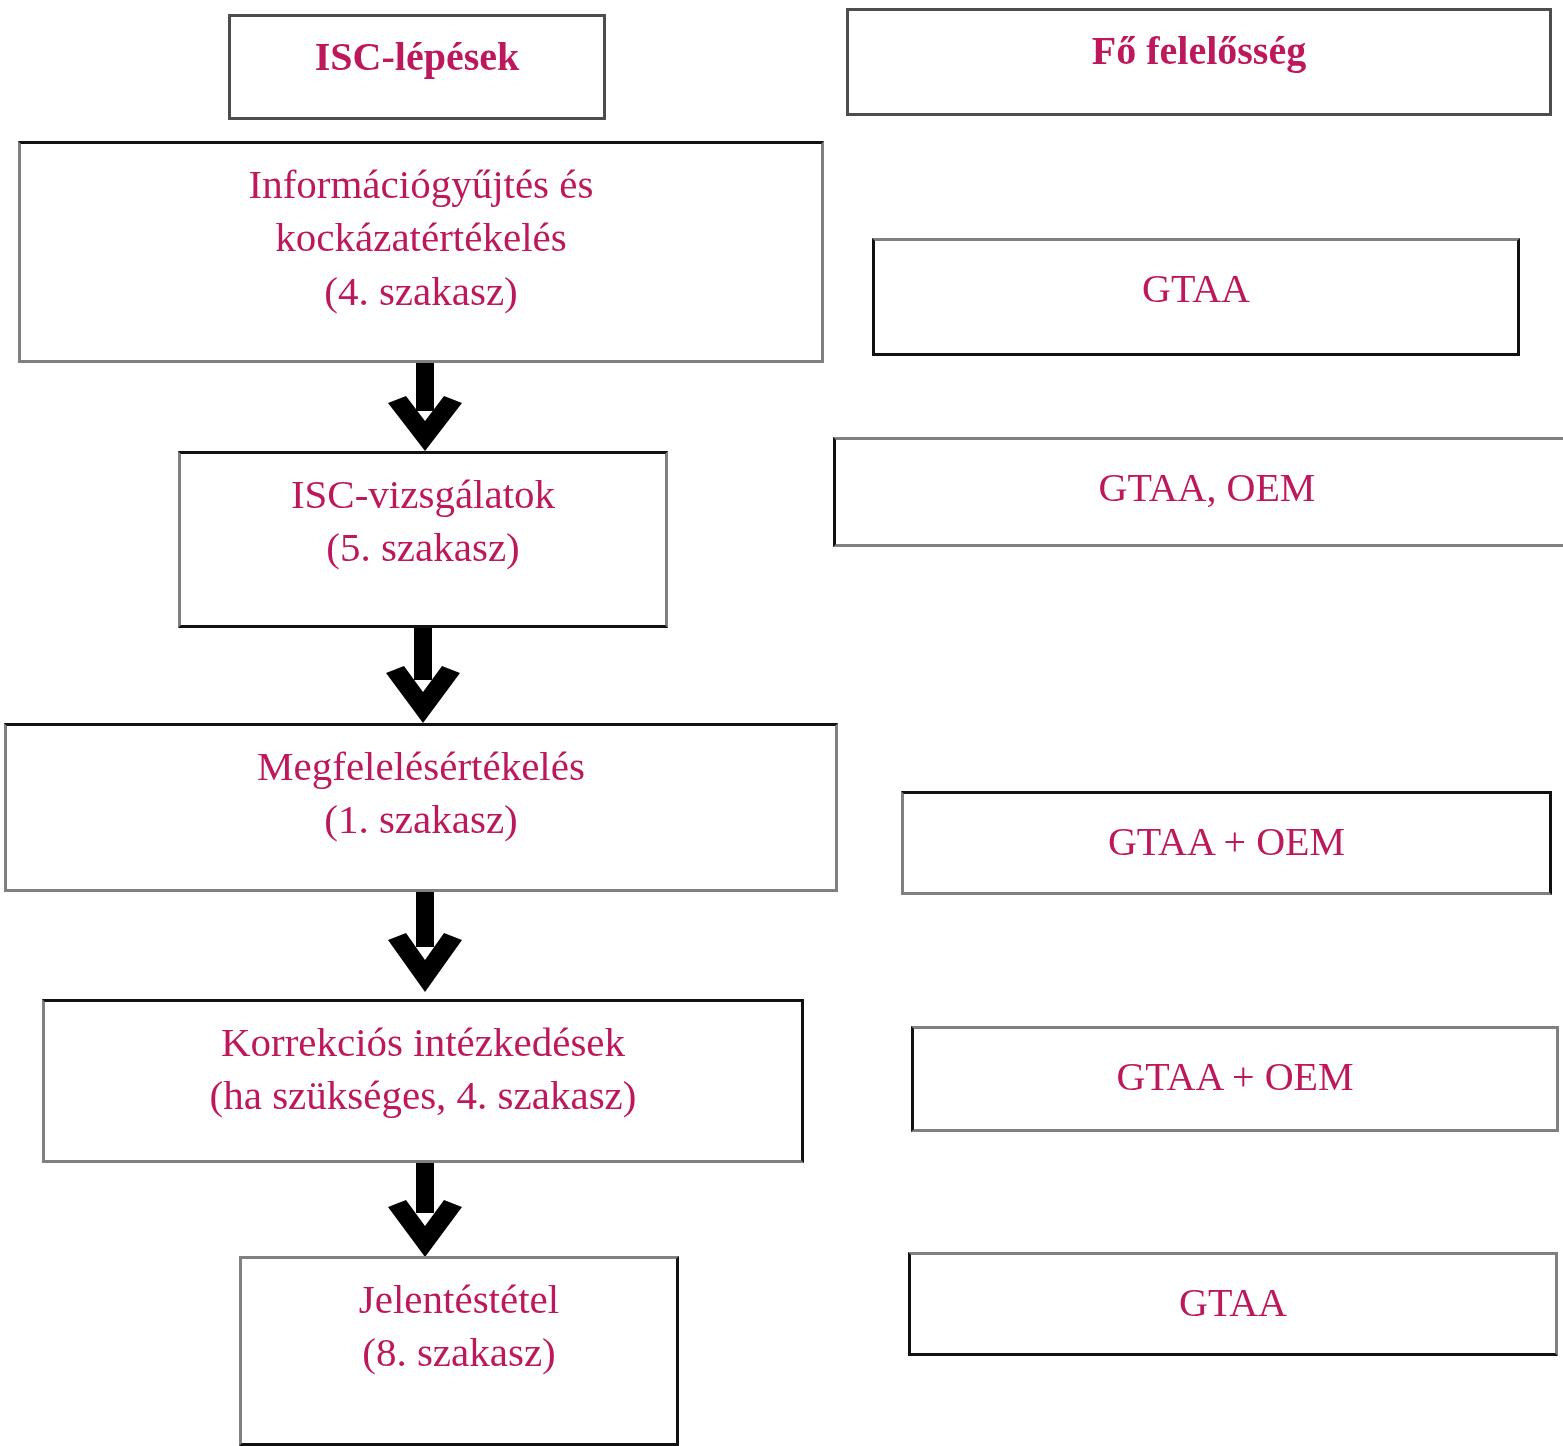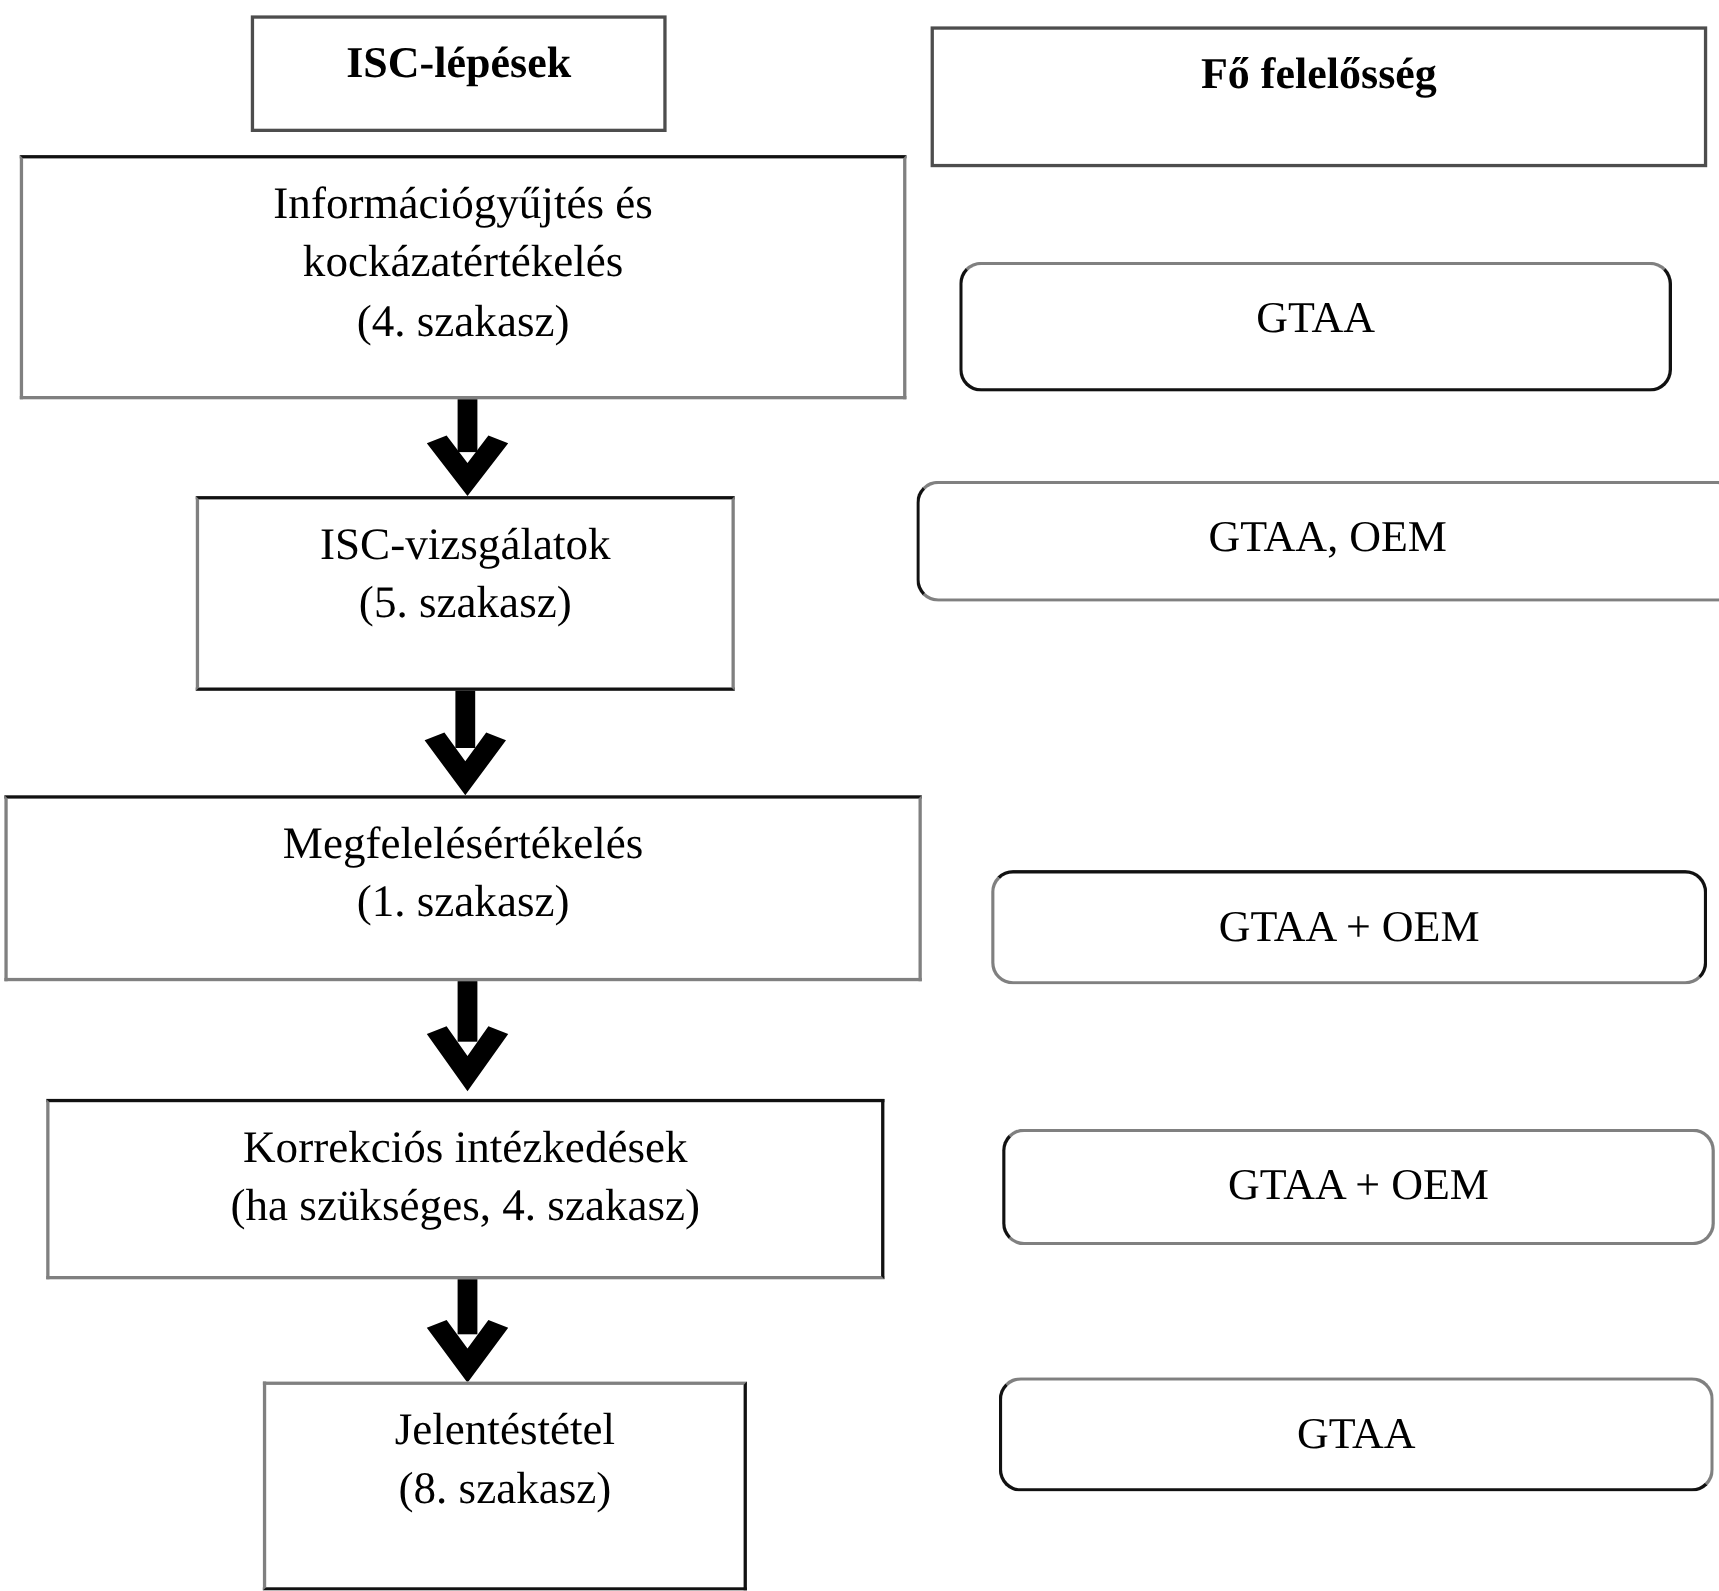--- a/index.html
+++ b/index.html
@@ -22,21 +22,21 @@
     width: 1563px;
     height: 1446px;
   }
   .node {
     position: absolute;
     box-sizing: border-box;
     background: #ffffff;
     border: 3px solid #808080;
     display: block;
     text-align: center;
-    color: #000000;
+    color: #be185d;
   }
   .node .txt {
     display: block;
     width: 100%;
     text-align: center;
     white-space: pre-line;
     line-height: 1.30;
   }
   
   .hdr {
@@ -48,21 +48,20 @@
   }
   
   .proc {
     font-size: 41px;
   }
   .proc .txt {
     padding-top: 14px;
   }
   .resp {
     font-size: 40px;
-    border-radius: 20px;
   }
   .resp .txt {
     padding-top: 22px;
   }
 
   
   .b-dark { border-color: #4d4d4d; }
   .b-black-top { border-top-color: #111111; }
   .b-black-left { border-left-color: #111111; }
   .b-black-right { border-right-color: #111111; }
@@ -79,21 +78,21 @@
 </style>
 </head>
 <body>
 
 <div class="canvas">
 
   <div class="node hdr b-dark" style="left:228px; top:14px; width:378px; height:106px;">
     <span class="txt">ISC-lépések</span>
   </div>
 
-  <div class="node hdr b-dark" style="left:846px; top:24px; width:706px; height:128px;">
+  <div class="node hdr b-dark" style="left:846px; top:8px; width:706px; height:108px;">
     <span class="txt">Fő felelősség</span>
   </div>
 
   <div class="node proc b-black-top" style="left:18px; top:141px; width:806px; height:222px;">
     <span class="txt">Információgyűjtés és
 kockázatértékelés
 (4. szakasz)</span>
   </div>
 
   <div class="arrow" style="left:386px; top:363px; width:78px; height:88px;">

